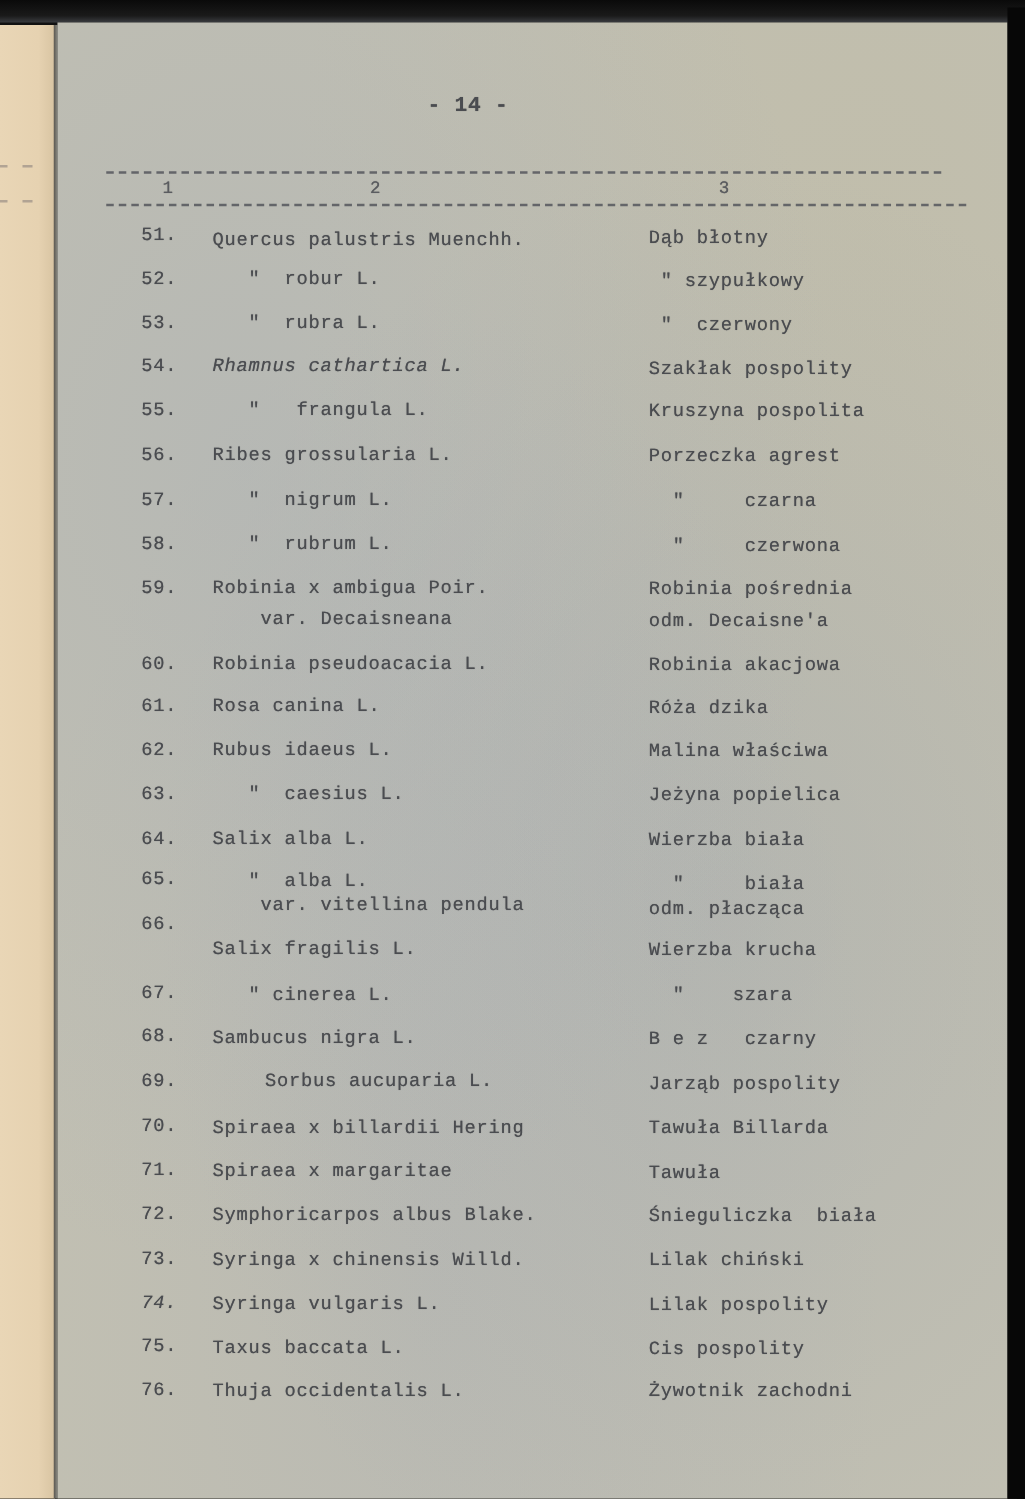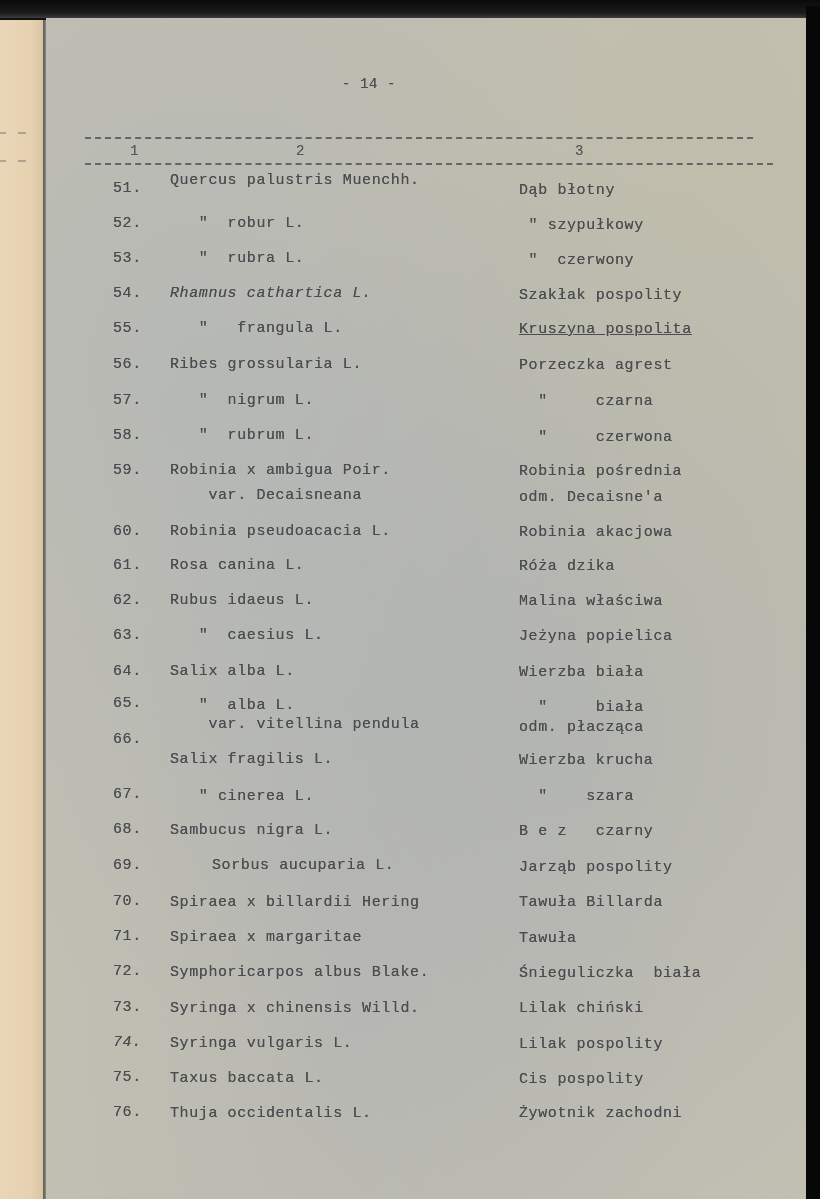--- a/index.html
+++ b/index.html
@@ -61,21 +61,22 @@
       font-family: "Liberation Mono", "DejaVu Sans Mono", monospace;
       color: #4a4c50;
       font-size: 15px;
       letter-spacing: 0.6px;
       position: absolute;
       white-space: pre;
       text-shadow: 0 0 0.6px rgba(40,40,45,0.6);
     }
     .page-number {
       left: 342px; top: 76px;
-      font-size: 14px;
+      font-size: 17px;
+      font-weight: bold;
     }
     .rule {
       position: absolute;
       height: 0;
       border-top: 2px dashed #55575d;
       opacity: 0.85;
     }
     .col-head {
       font-size: 14px;
       color: #5a5c60;
@@ -106,42 +107,42 @@
   <div class="rule" style="left:85px;top:137px;width:668px;"></div>
   <div class="rule" style="left:85px;top:163px;width:688px;"></div>
 
   <div class="typed col-head" style="left:130px;top:143px;">1</div>
   <div class="typed col-head" style="left:296px;top:143px;">2</div>
   <div class="typed col-head" style="left:575px;top:143px;">3</div>
 
   <div>
     <div>
       <span class="typed num" style="top:180px;">51.</span>
-      <span class="typed latin" style="top:172px;">Quercus palustris Muenchh.</span>
+      <span class="typed latin" style="top:184px;">Quercus palustris Muenchh.</span>
       <span class="typed polish" style="top:182px;">Dąb błotny</span>
     </div>
     <div>
       <span class="typed num" style="top:215px;">52.</span>
       <span class="typed latin" style="top:215px;">   "  robur L.</span>
       <span class="typed polish" style="top:217px;"> " szypułkowy</span>
     </div>
     <div>
       <span class="typed num" style="top:250px;">53.</span>
       <span class="typed latin" style="top:250px;">   "  rubra L.</span>
       <span class="typed polish" style="top:252px;"> "  czerwony</span>
     </div>
     <div>
       <span class="typed num" style="top:285px;">54.</span>
       <span class="typed latin" style="top:285px;font-style:italic;">Rhamnus cathartica L.</span>
       <span class="typed polish" style="top:287px;">Szakłak pospolity</span>
     </div>
     <div>
       <span class="typed num" style="top:320px;">55.</span>
       <span class="typed latin" style="top:320px;">   "   frangula L.</span>
-      <span class="typed polish" style="top:321px;text-decoration:underline;">Kruszyna pospolita</span>
+      <span class="typed polish" style="top:321px;">Kruszyna pospolita</span>
     </div>
     <div>
       <span class="typed num" style="top:356px;">56.</span>
       <span class="typed latin" style="top:356px;">Ribes grossularia L.</span>
       <span class="typed polish" style="top:357px;">Porzeczka agrest</span>
     </div>
     <div>
       <span class="typed num" style="top:392px;">57.</span>
       <span class="typed latin" style="top:392px;">   "  nigrum L.</span>
       <span class="typed polish" style="top:393px;">  "     czarna</span>

